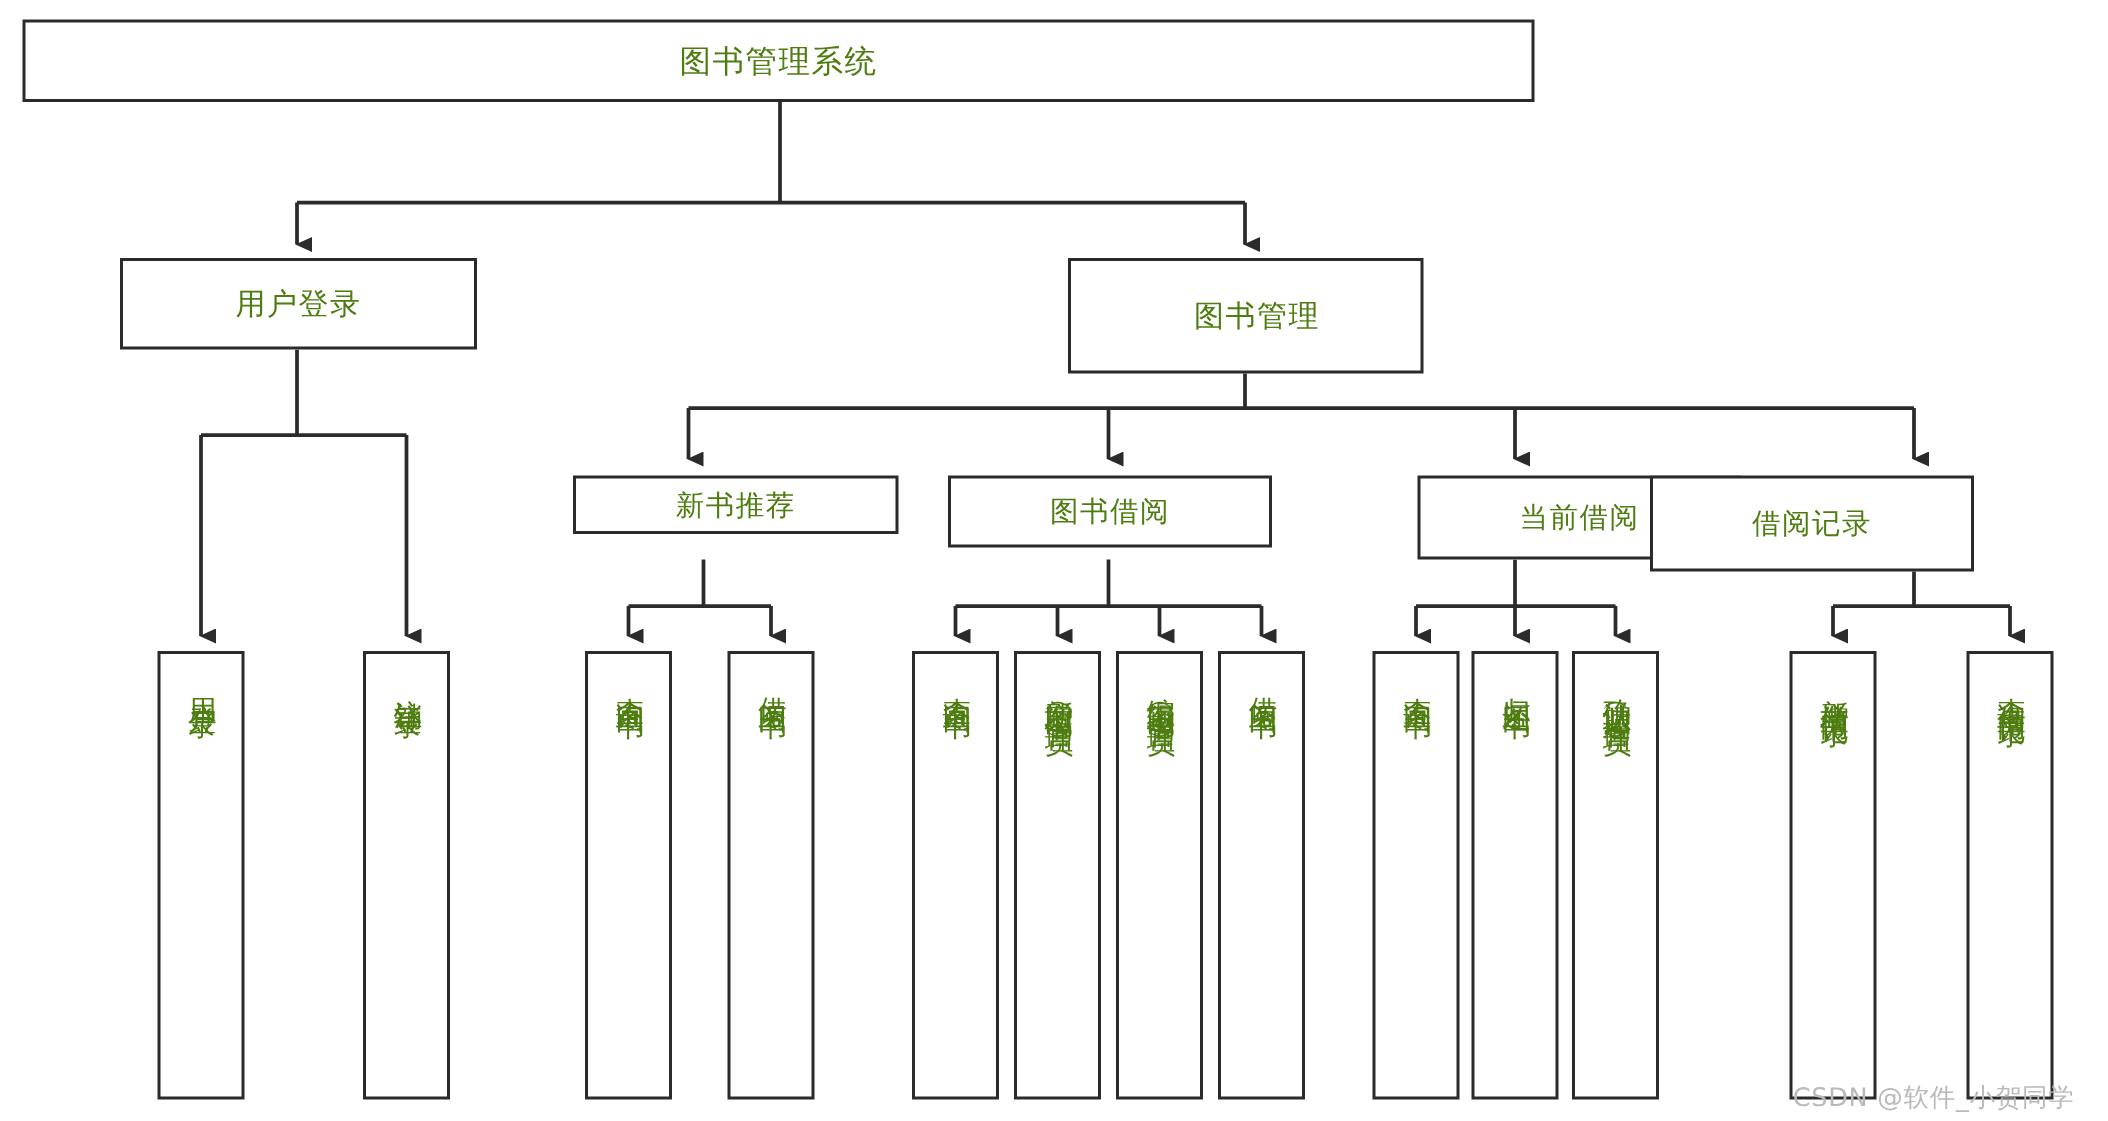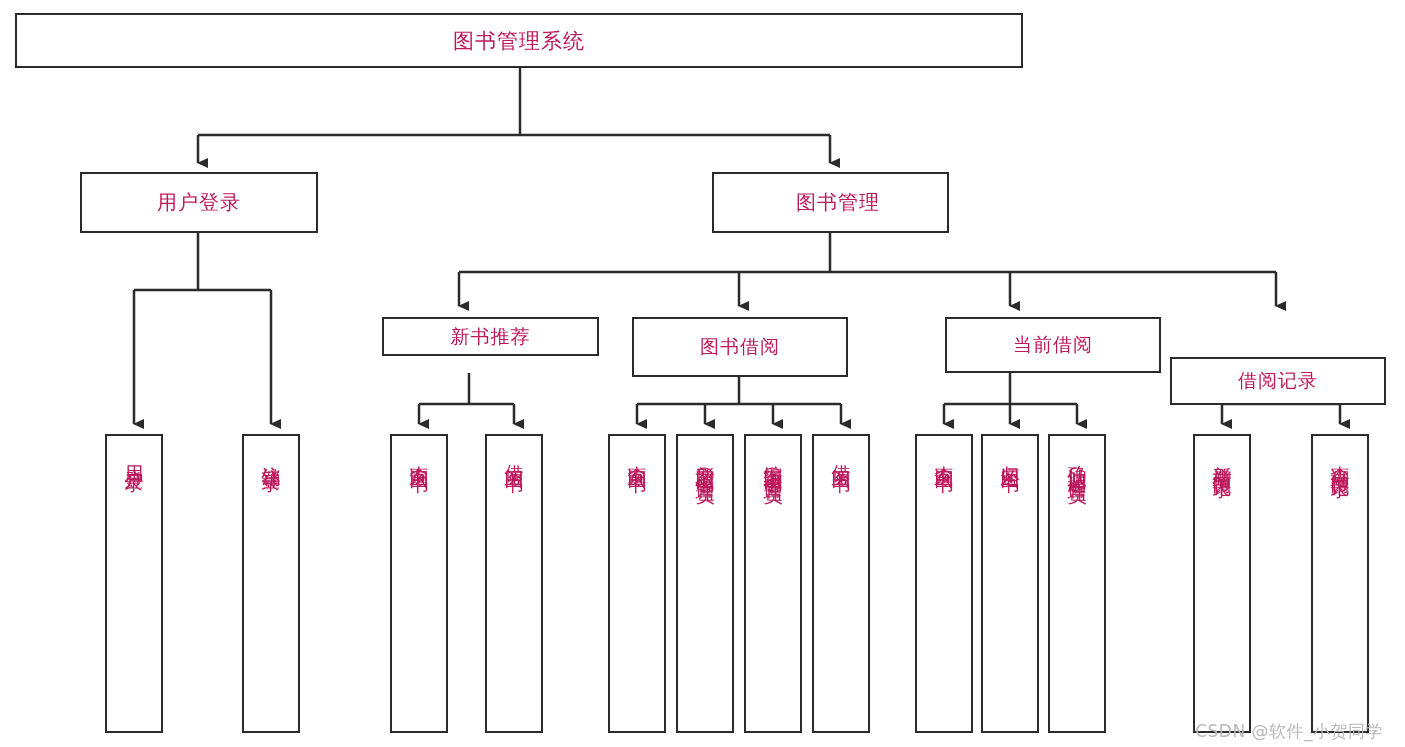--- a/index.html
+++ b/index.html
@@ -27,21 +27,21 @@
     pointer-events: none;
   }
   .node {
     position: absolute;
     box-sizing: border-box;
     background: #ffffff;
     border: 2px solid #2b2b2b;
     display: flex;
     align-items: center;
     justify-content: center;
-    color: #be185d;
+    color: #4d7c0f;
   }
   .node.root {
     font-size: 21px;
   }
   .node.lvl1 {
     font-size: 20px;
   }
   .node.lvl2 {
     font-size: 19px;
   }
@@ -126,34 +126,34 @@
     <path d="M1340,404 L1340,424" stroke="#2b2b2b" stroke-width="2.5" fill="none" marker-end="url(#arr)"></path>
   </svg>
 
   <div class="node root" style="left:15px; top:13px; width:1008px; height:55px;">
     <span class="htext">图书管理系统</span>
   </div>
 
   <div class="node lvl1" style="left:80px; top:172px; width:238px; height:61px;">
     <span class="htext">用户登录</span>
   </div>
-  <div class="node lvl1" style="left:712px; top:172px; width:237px; height:61px;padding-left:15px;">
+  <div class="node lvl1" style="left:712px; top:172px; width:237px; height:77px;padding-left:15px;">
     <span class="htext">图书管理</span>
   </div>
 
   <div class="node lvl2" style="left:382px; top:317px; width:217px; height:39px;">
     <span class="htext">新书推荐</span>
   </div>
-  <div class="node lvl2" style="left:632px; top:317px; width:216px; height:60px;">
+  <div class="node lvl2" style="left:632px; top:317px; width:216px; height:48px;">
     <span class="htext">图书借阅</span>
   </div>
   <div class="node lvl2" style="left:902px; top:317px; width:216px; height:56px;margin-left:43px;">
     <span class="htext">当前借阅</span>
   </div>
-  <div class="node lvl2" style="left:1170px; top:317px; width:216px; height:48px;margin-top:40px;">
+  <div class="node lvl2" style="left:1100px; top:317px; width:216px; height:64px;">
     <span class="htext">借阅记录</span>
   </div>
 
   <div class="node leaf" style="left:105px; top:434px; width:58px; height:299px;">
     <span class="vtext">用户登录</span>
   </div>
   <div class="node leaf" style="left:242px; top:434px; width:58px; height:299px;">
     <span class="vtext">注销登录</span>
   </div>
 

